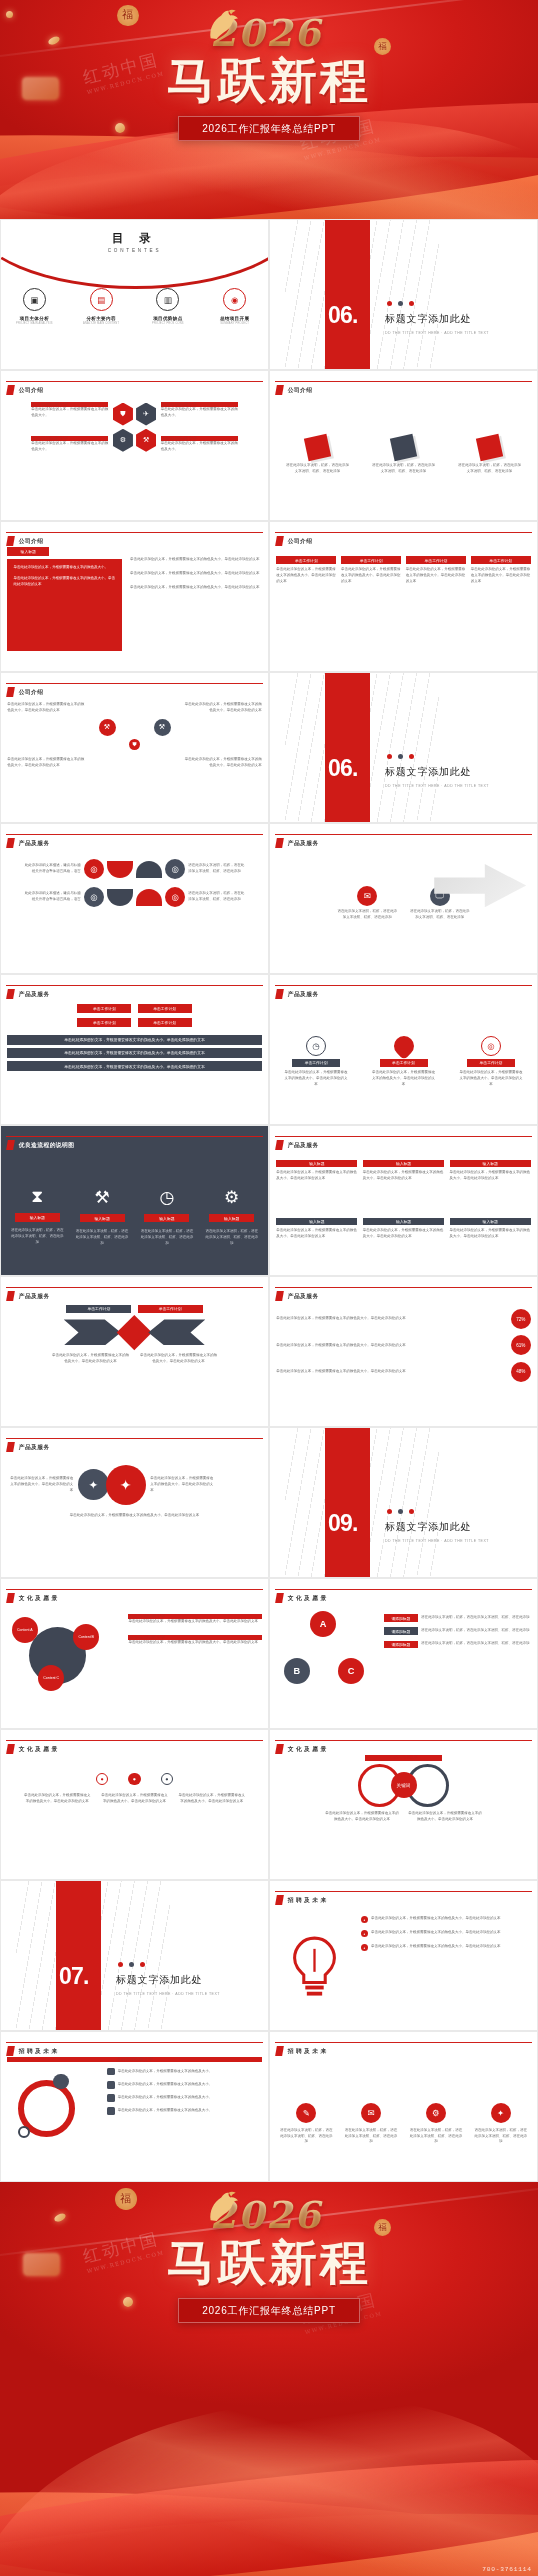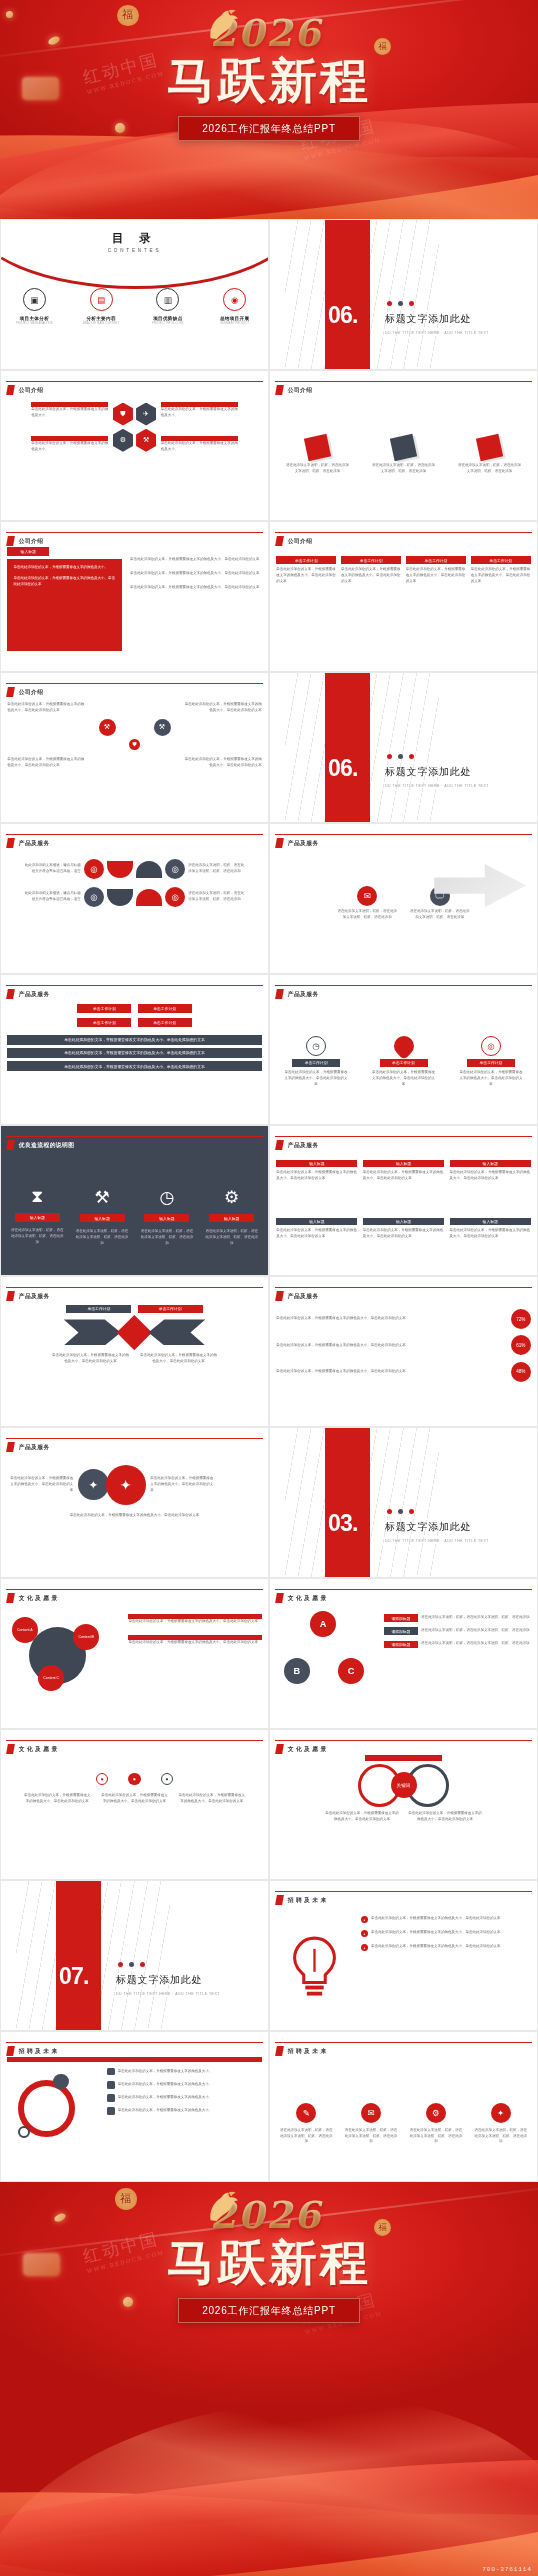--- a/index.html
+++ b/index.html
@@ -616,21 +616,21 @@
 
     <div class="slide">
       <div class="divider">
         <div class="lines"></div>
         <div class="stripe"></div>
         <div class="dots">
           <i class="red"></i>
           <i class="dark"></i>
           <i class="red"></i>
         </div>
-        <div class="num">03.</div>
+        <div class="num">09.</div>
         <div class="dtitle">标题文字添加此处</div>
         <div class="dsub">DD THE TITLE TEXT HERE · ADD THE TITLE TEXT</div>
       </div>
     </div>
 
     <div class="slide">
       <div class="hdr">
         <div class="rule"></div>
           <div class="tagsq"></div>
         <div class="tagtxt">文 化 及 愿 景</div>

